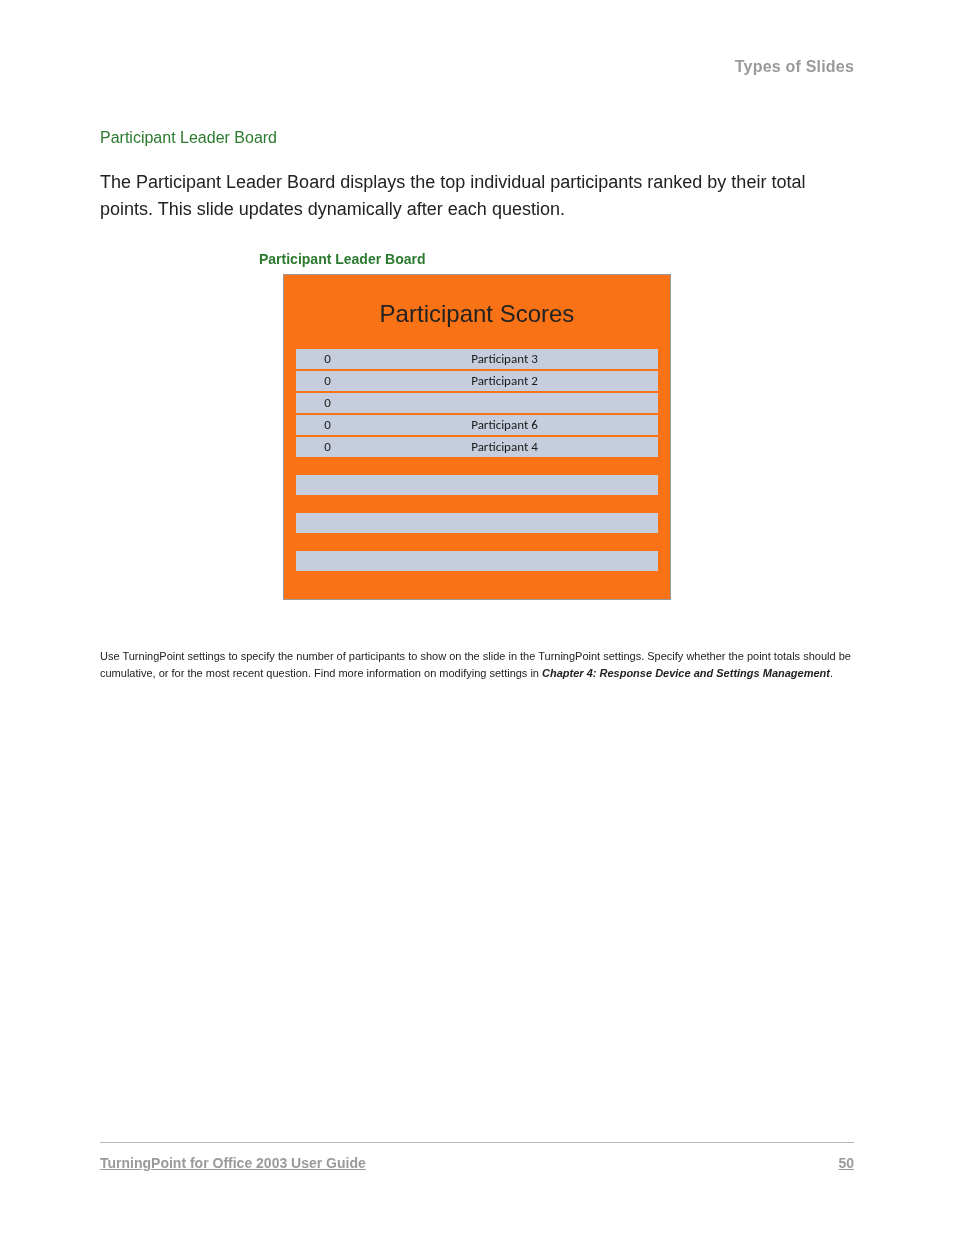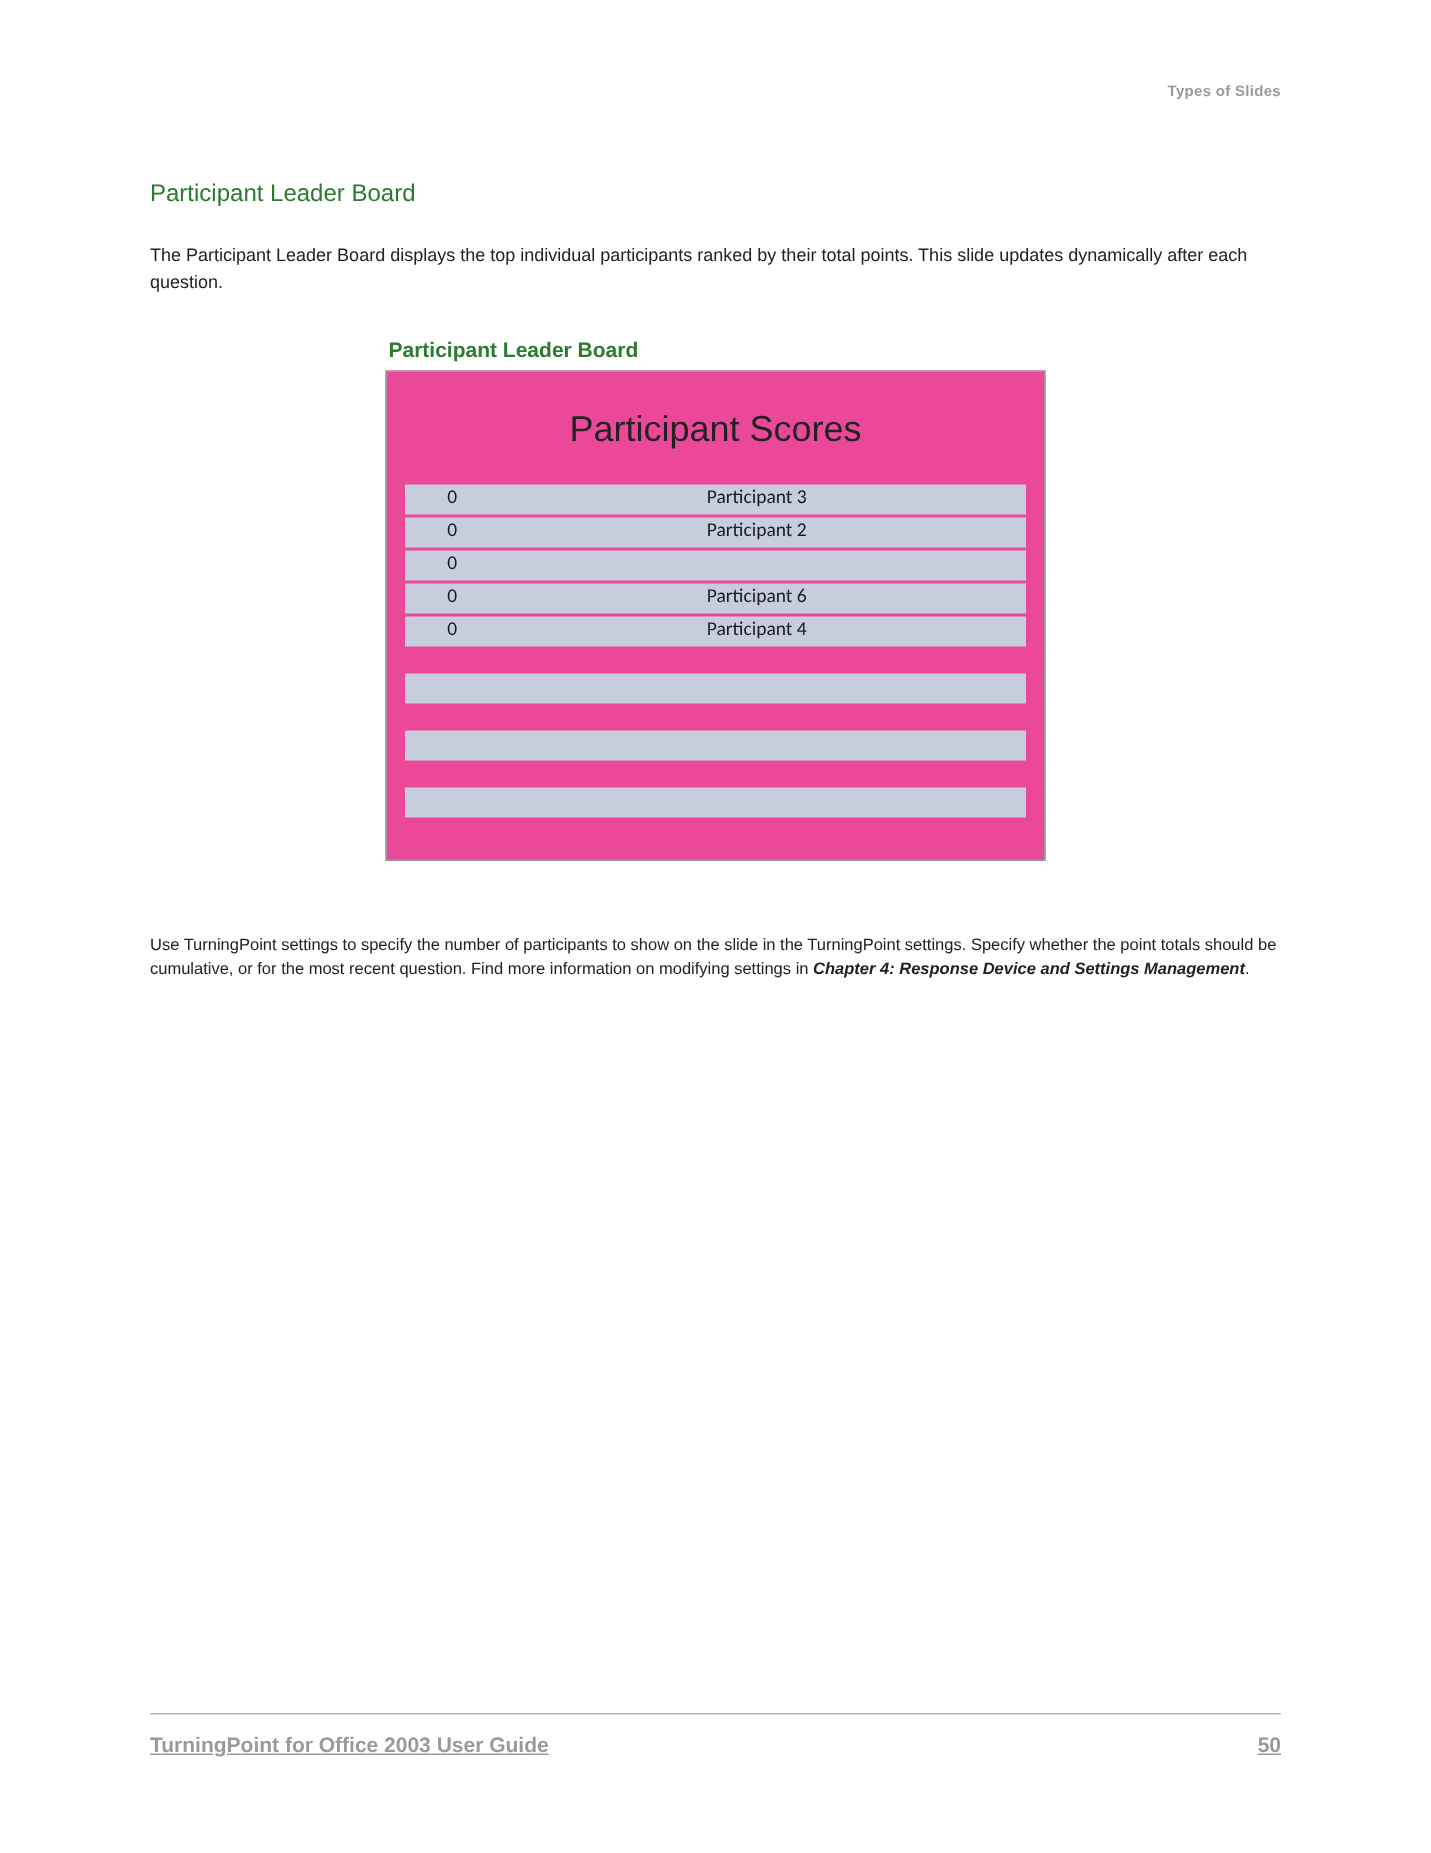--- a/index.html
+++ b/index.html
@@ -13,53 +13,53 @@
       font-size: 15px;
       line-height: 1.45;
     }
     .page {
       padding: 55px 100px 0 100px;
     }
     .running-header {
       text-align: right;
       color: #9a9a9a;
       font-weight: 700;
-      font-size: 10px;
+      font-size: 16px;
       margin-bottom: 48px;
       letter-spacing: 0.2px;
     }
     .section-heading {
       color: #2c7a2f;
       font-weight: 400;
       font-size: 16px;
       margin-bottom: 20px;
     }
     .body-para {
       color: #222;
-      font-size: 12px;
+      font-size: 18px;
       margin-bottom: 18px;
       line-height: 1.5;
     }
     .figure-wrap {
       text-align: center;
       margin: 26px 0 48px 0;
     }
     .figure-caption {
       color: #2c7a2f;
       font-weight: 700;
       font-size: 14px;
       text-align: left;
       width: 436px;
       margin: 0 auto 4px auto;
     }
     .figure-box {
-      width: 440px;
+      width: 388px;
       margin: 0 auto;
       border: 1px solid #9a9a9a;
-      background: #ec4899;
+      background: #f97316;
       padding: 14px 12px 26px 12px;
     }
     .figure-title {
       font-family: "Segoe UI", "Trebuchet MS", Arial, sans-serif;
       font-size: 24px;
       font-weight: 400;
       color: #222;
       text-align: center;
       margin: 8px 0 18px 0;
     }

